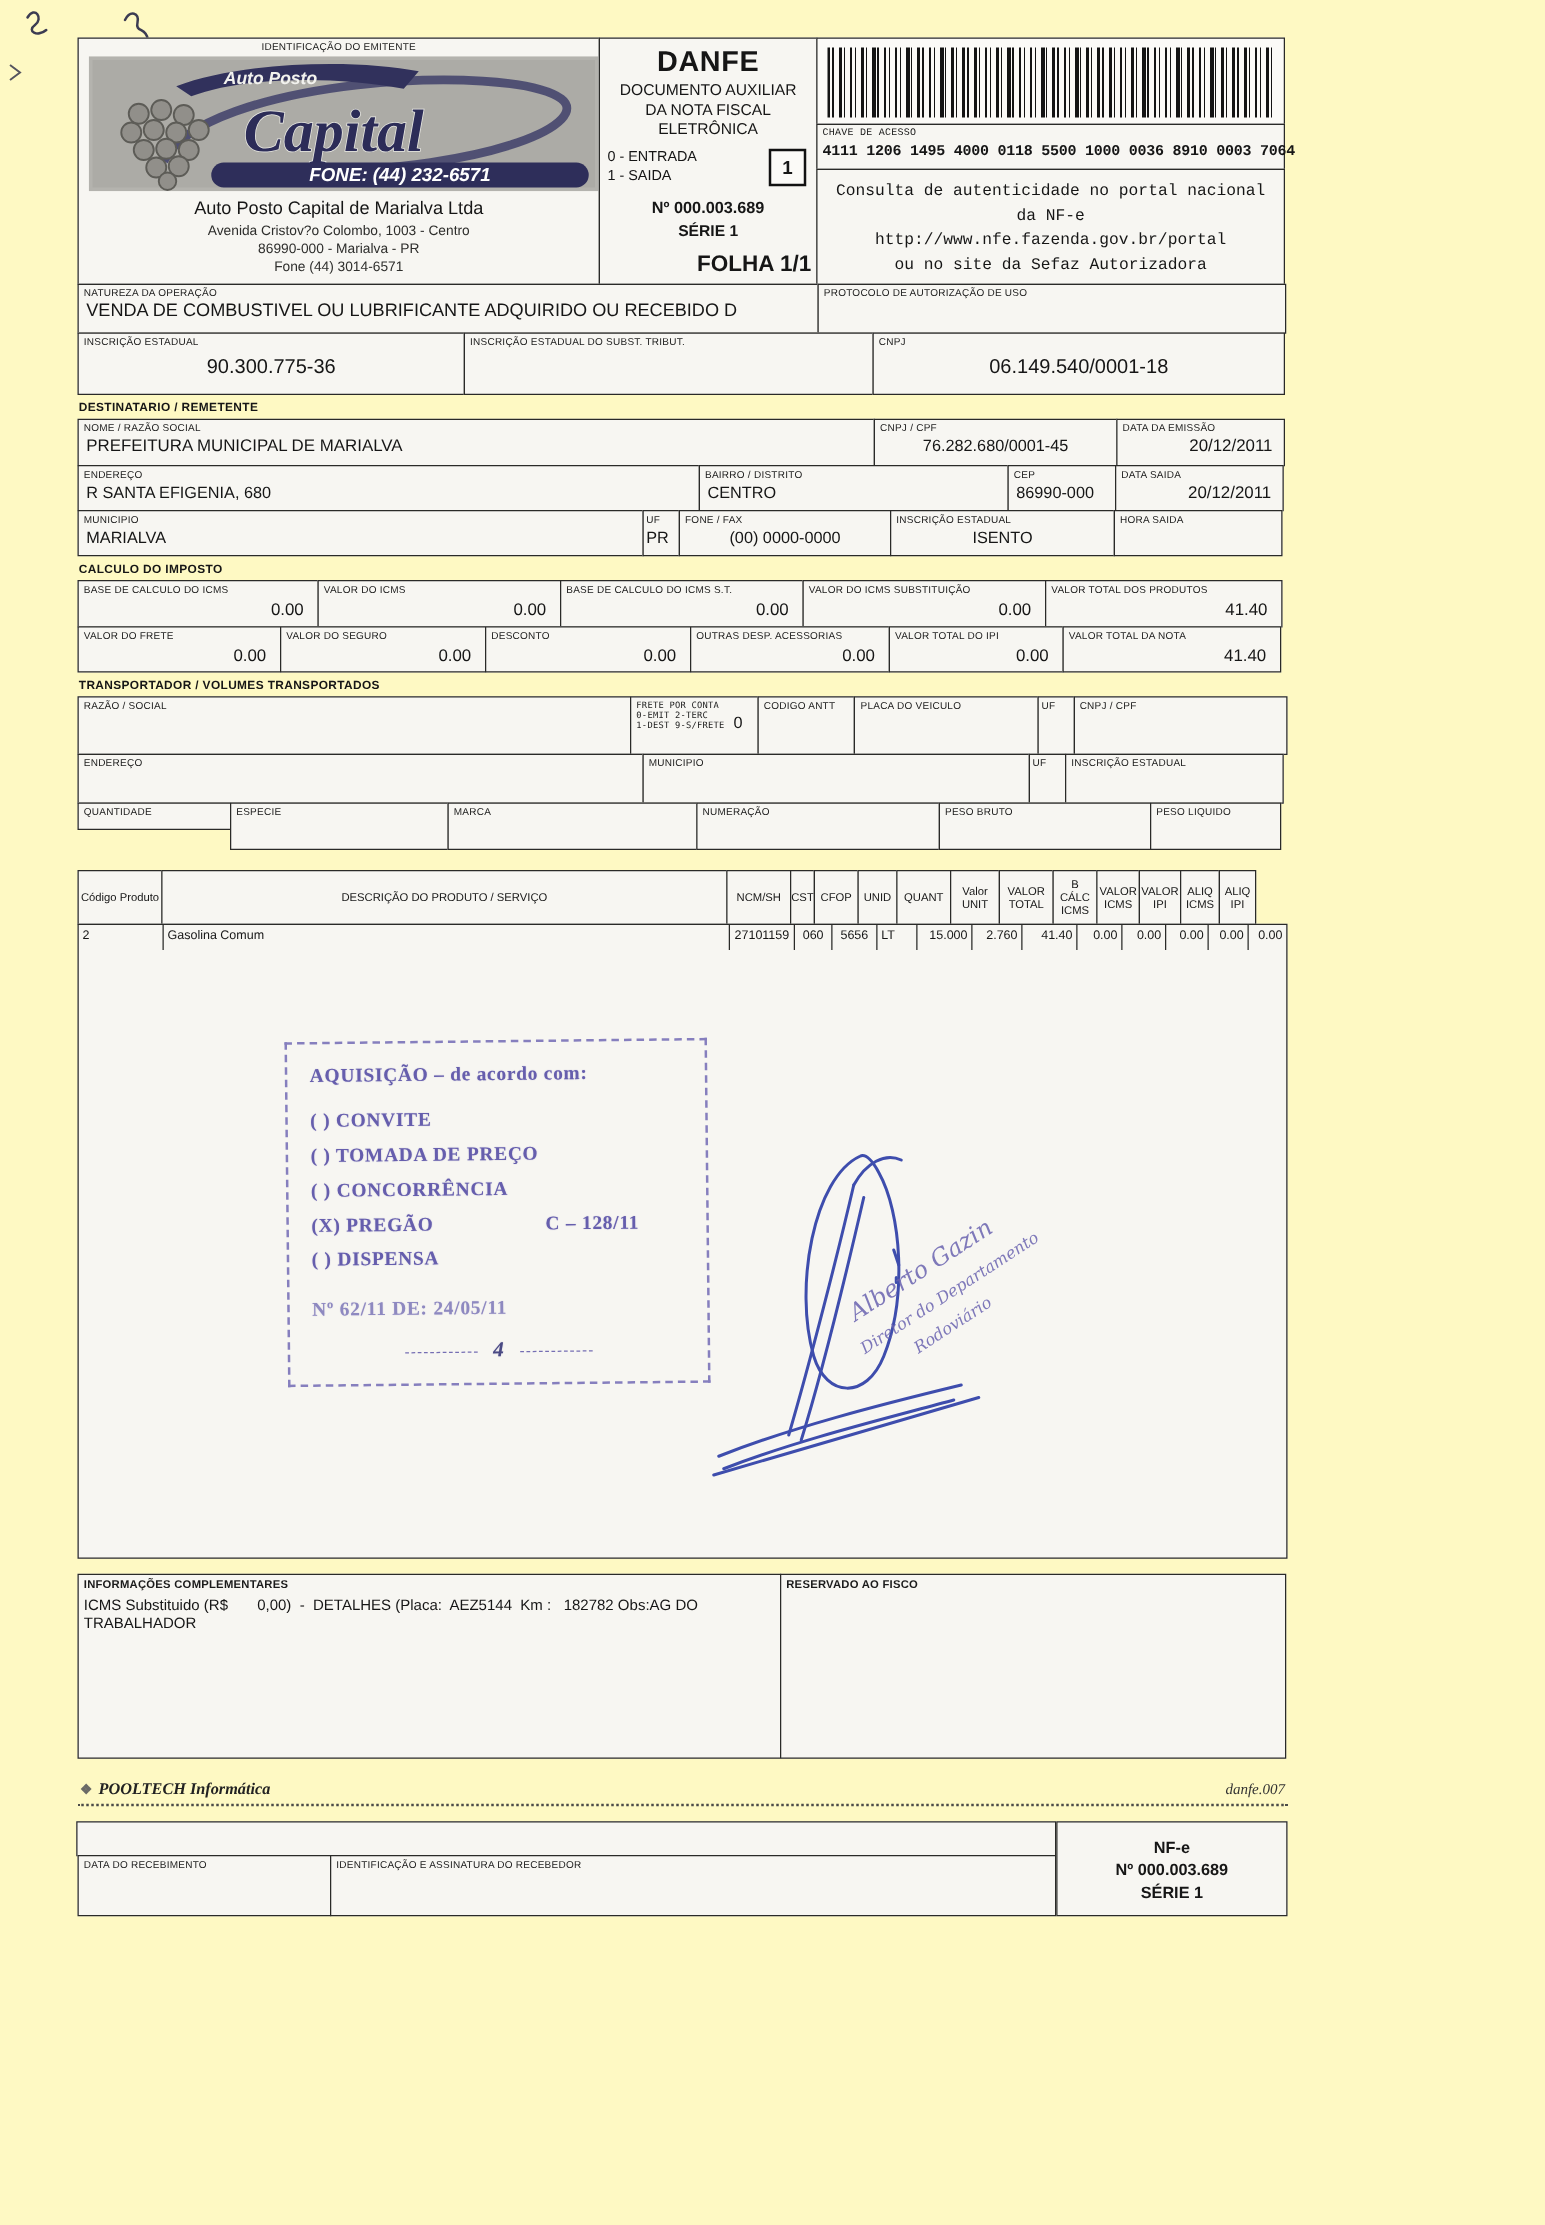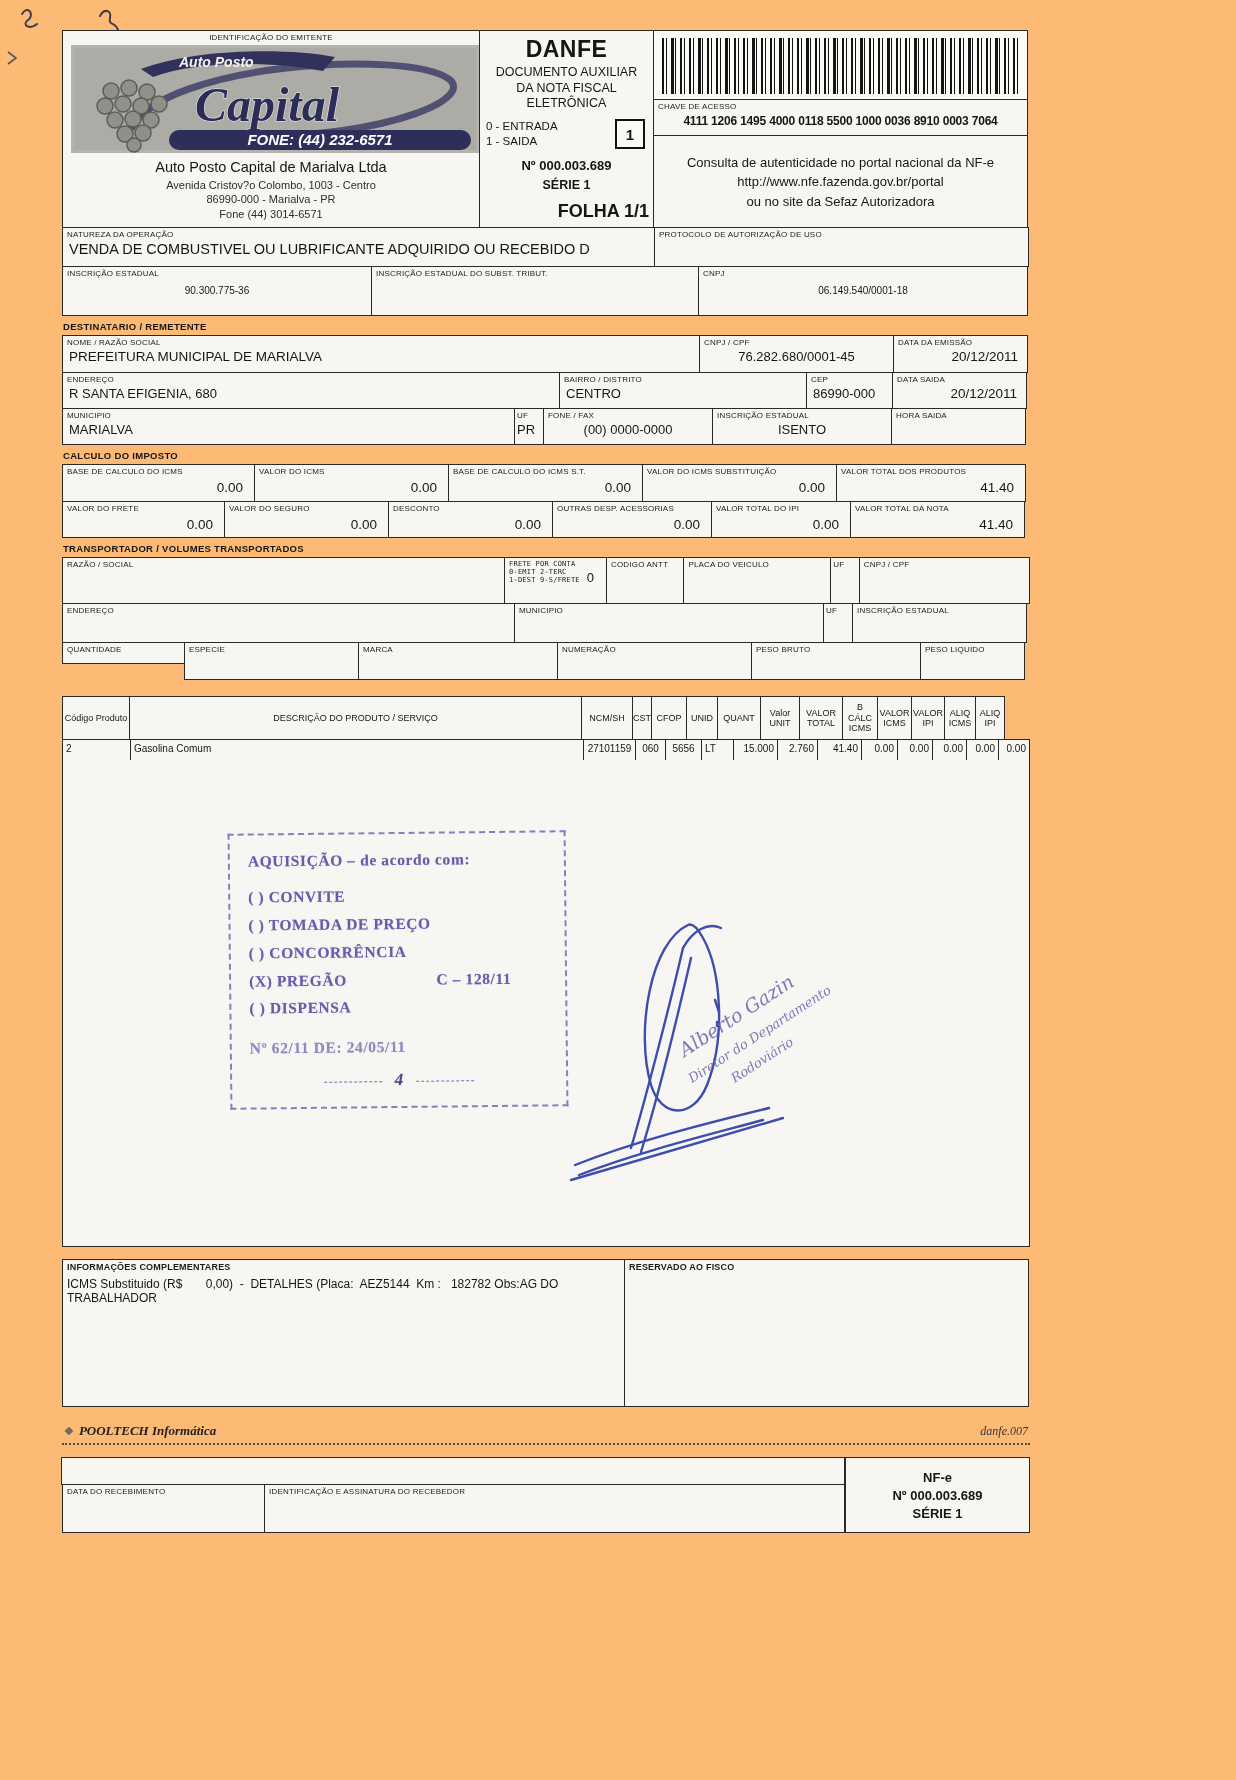--- a/index.html
+++ b/index.html
@@ -1,48 +1,48 @@
 <!DOCTYPE html>
 <html><head>
 <meta charset="utf-8">
 <style>
   html,body{margin:0;padding:0;}
   body{width:1236px;height:1780px;background:#d8d7d3;}
-  .page{position:relative;width:1236px;height:1780px;background:#fdba74;font-family:"Liberation Sans",sans-serif;color:#161616;overflow:hidden;}
+  .page{position:relative;width:1236px;height:1780px;background:#fef9c3;font-family:"Liberation Sans",sans-serif;color:#161616;overflow:hidden;}
   .form{position:absolute;left:62px;top:30px;width:968px;}
   .row{display:flex;align-items:stretch;}
   .mt{margin-top:-1px;}
   .box{position:relative;border:1px solid #2a2a28;margin-left:-1px;background:#f7f6f2;padding:2px 4px 1px;box-sizing:border-box;}
   .row > .box:first-child{margin-left:0;}
   .lbl{font-size:8px;letter-spacing:.2px;color:#1b1b1b;line-height:1.15;text-transform:uppercase;}
   .lbl.big{font-size:9px;font-weight:bold;}
   .lbl.center{text-align:center;}
   .sec{font-size:9.5px;font-weight:bold;letter-spacing:.3px;padding:5px 1px 3px;}
   .val{font-size:13px;padding:2px 2px 0;}
-  .val.big{font-size:10px;text-align:center;margin-top:5px;}
+  .val.big{font-size:16px;text-align:center;margin-top:5px;}
   .val.right{text-align:right;padding-right:5px;}
   .val.center{text-align:center;}
   .val.num{text-align:right;font-size:13.5px;padding:4px 7px 0 0;}
 
   
   .emit{width:418px;height:198px;}
   .logo-wrap{margin:3px 4px 2px;height:108px;}
   .emit-name{font-size:14.5px;text-align:center;margin-top:6px;}
   .emit-addr{font-size:11px;text-align:center;color:#2e2e2c;line-height:1.3;margin-top:3px;}
   .danfe-col{width:175px;height:198px;}
   .danfe-title{font-size:23px;font-weight:bold;text-align:center;margin-top:3px;letter-spacing:.5px;}
   .danfe-sub{font-size:12.5px;text-align:center;line-height:1.25;margin-top:2px;}
   .danfe-es{display:flex;justify-content:space-between;align-items:center;margin:7px 4px 0 2px;}
   .es-lines{font-size:11.5px;line-height:1.35;}
   .es-box{width:26px;height:26px;border:2px solid #111;display:flex;align-items:center;justify-content:center;font-size:15px;font-weight:bold;background:#fbfaf7;}
   .danfe-num{font-size:13px;font-weight:bold;text-align:center;margin-top:8px;}
   .danfe-serie{font-size:12.5px;font-weight:bold;text-align:center;margin-top:5px;}
   .danfe-folha{font-size:18px;font-weight:bold;text-align:right;margin-top:9px;}
   .acesso-col{width:375px;height:198px;display:flex;flex-direction:column;margin-left:-1px;}
-  .acesso-col .box{margin-left:0;width:100%;}
+  .acesso-col .box{margin-left:0;width:100%;font-family:Liberation Mono, monospace;}
   .bc-box{height:70px;display:flex;align-items:center;justify-content:center;background:#fbfaf7;}
   .barcode{width:358px;height:56px;background:repeating-linear-gradient(90deg,#141414 0px,#141414 2px,#fbfaf7 2px,#fbfaf7 4px,#141414 4px,#141414 5px,#fbfaf7 5px,#fbfaf7 9px,#141414 9px,#141414 12px,#fbfaf7 12px,#fbfaf7 13px,#141414 13px,#141414 14px,#fbfaf7 14px,#fbfaf7 18px,#141414 18px,#141414 20px,#fbfaf7 20px,#fbfaf7 22px,#141414 22px,#141414 23px,#fbfaf7 23px,#fbfaf7 27px);}
   .chave-box{height:37px;margin-top:-1px;}
   .chave-val{font-size:12px;font-weight:bold;text-align:center;white-space:nowrap;letter-spacing:-.2px;margin-top:3px;}
   .consulta-box{flex:1;margin-top:-1px;display:flex;flex-direction:column;align-items:center;justify-content:center;}
   .consulta-line{font-size:13px;text-align:center;line-height:1.5;}
 
   
   .ptable{margin-top:16px;}
   .pt-head .pc{display:flex;align-items:center;justify-content:center;text-align:center;font-size:9px;line-height:1.15;min-height:44px;padding:1px;}

